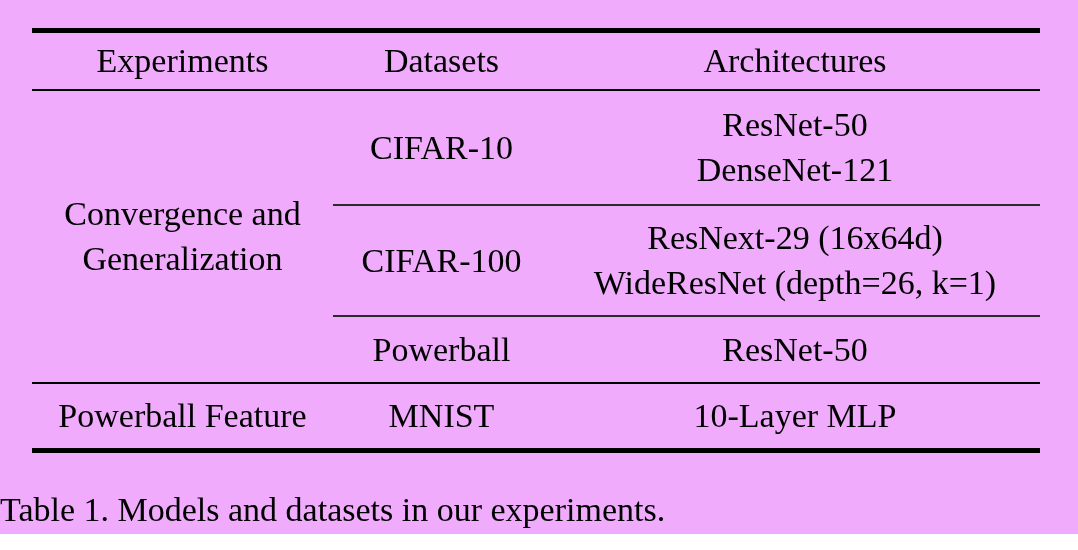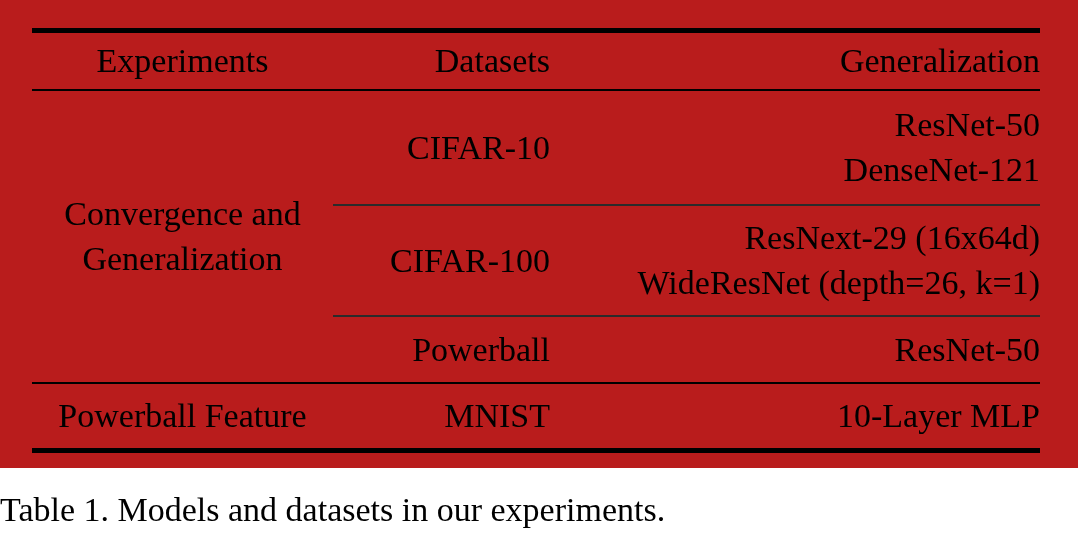--- a/index.html
+++ b/index.html
@@ -3,21 +3,21 @@
 <meta charset="utf-8">
 <style>
   * { margin: 0; padding: 0; box-sizing: border-box; }
   html, body {
     width: 1078px; height: 550px;
     background: #ffffff;
     font-family: "Liberation Serif", "DejaVu Serif", serif;
     color: #000000;
     overflow: hidden;
   }
-  .page { position: relative; width: 1078px; height: 468px; background: #b91c1c; }
+  .page { position: relative; width: 1078px; height: 534px; background: #f0abfc; }
 
   table.booktabs {
     position: absolute;
     left: 32px; top: 28px;
     width: 1008px;
     border-collapse: collapse;
     table-layout: fixed;
     border-top: 5px solid #000;      
     border-bottom: 5px solid #000;   
     font-size: 34px;
@@ -27,21 +27,21 @@
   col.c2 { width: 217px; }
   col.c3 { width: 490px; }
 
   th, td {
     font-weight: normal;
     vertical-align: middle;
     padding: 0;
   }
   thead th { height: 59px; border-bottom: 2px solid #000; } 
   th.experiments-col, td.experiment-cell { text-align: center; }
-  th.left, td.left { text-align: right; font-family: Liberation Serif, serif; }
+  th.left, td.left { text-align: center; font-family: Liberation Serif, serif; }
 
   tr.row-cifar10 td { height: 115px; }
   tr.row-cifar100 td { height: 111px; }
   tr.row-imagenet td { height: 67px; }
   tr.row-mnist td { height: 68px; }
 
   
   tr.cmid td { border-top: 2px solid #2b2b2b; }
 
   
@@ -68,21 +68,21 @@
   <table class="booktabs">
     <colgroup>
       <col class="c1">
         <col class="c2">
         <col class="c3">
     </colgroup>
     <thead>
       <tr>
         <th class="experiments-col">Experiments</th>
         <th class="left">Datasets</th>
-        <th class="left">Generalization</th>
+        <th class="left">Architectures</th>
       </tr>
     </thead>
     <tbody>
       <tr class="row-cifar10">
         <td class="experiment-cell" rowspan="3">Convergence and Generalization</td>
         <td class="left">CIFAR-10</td>
         <td class="left">
           <span class="arch-line">ResNet-50</span>
           <span class="arch-line">DenseNet-121</span>
         </td>

